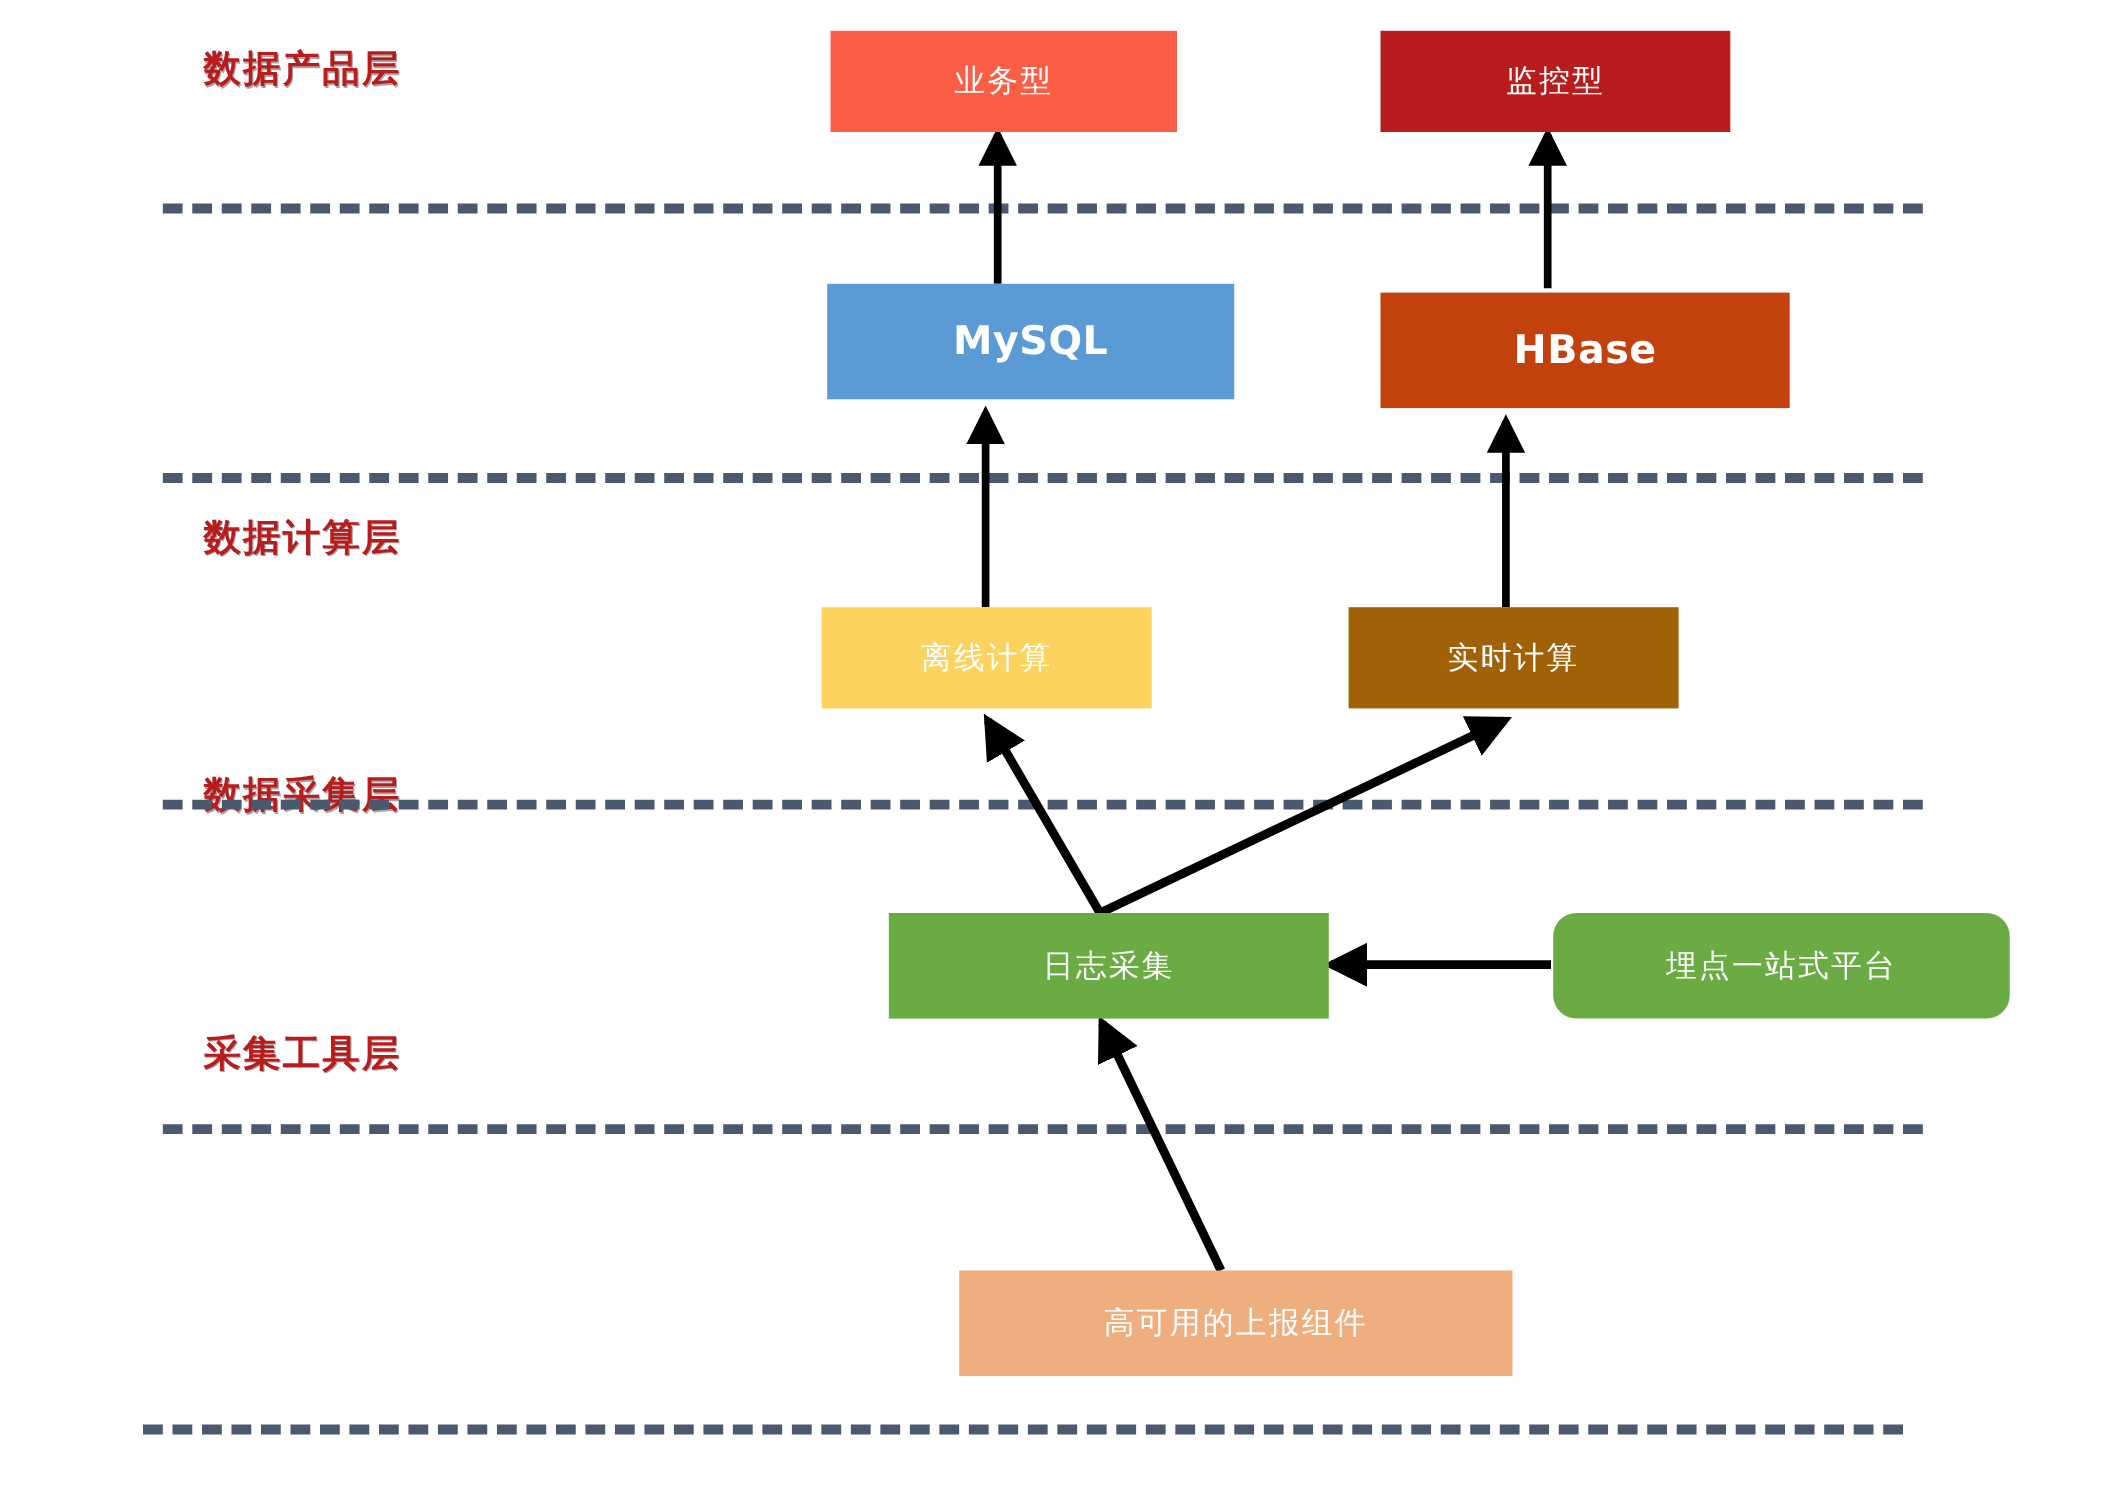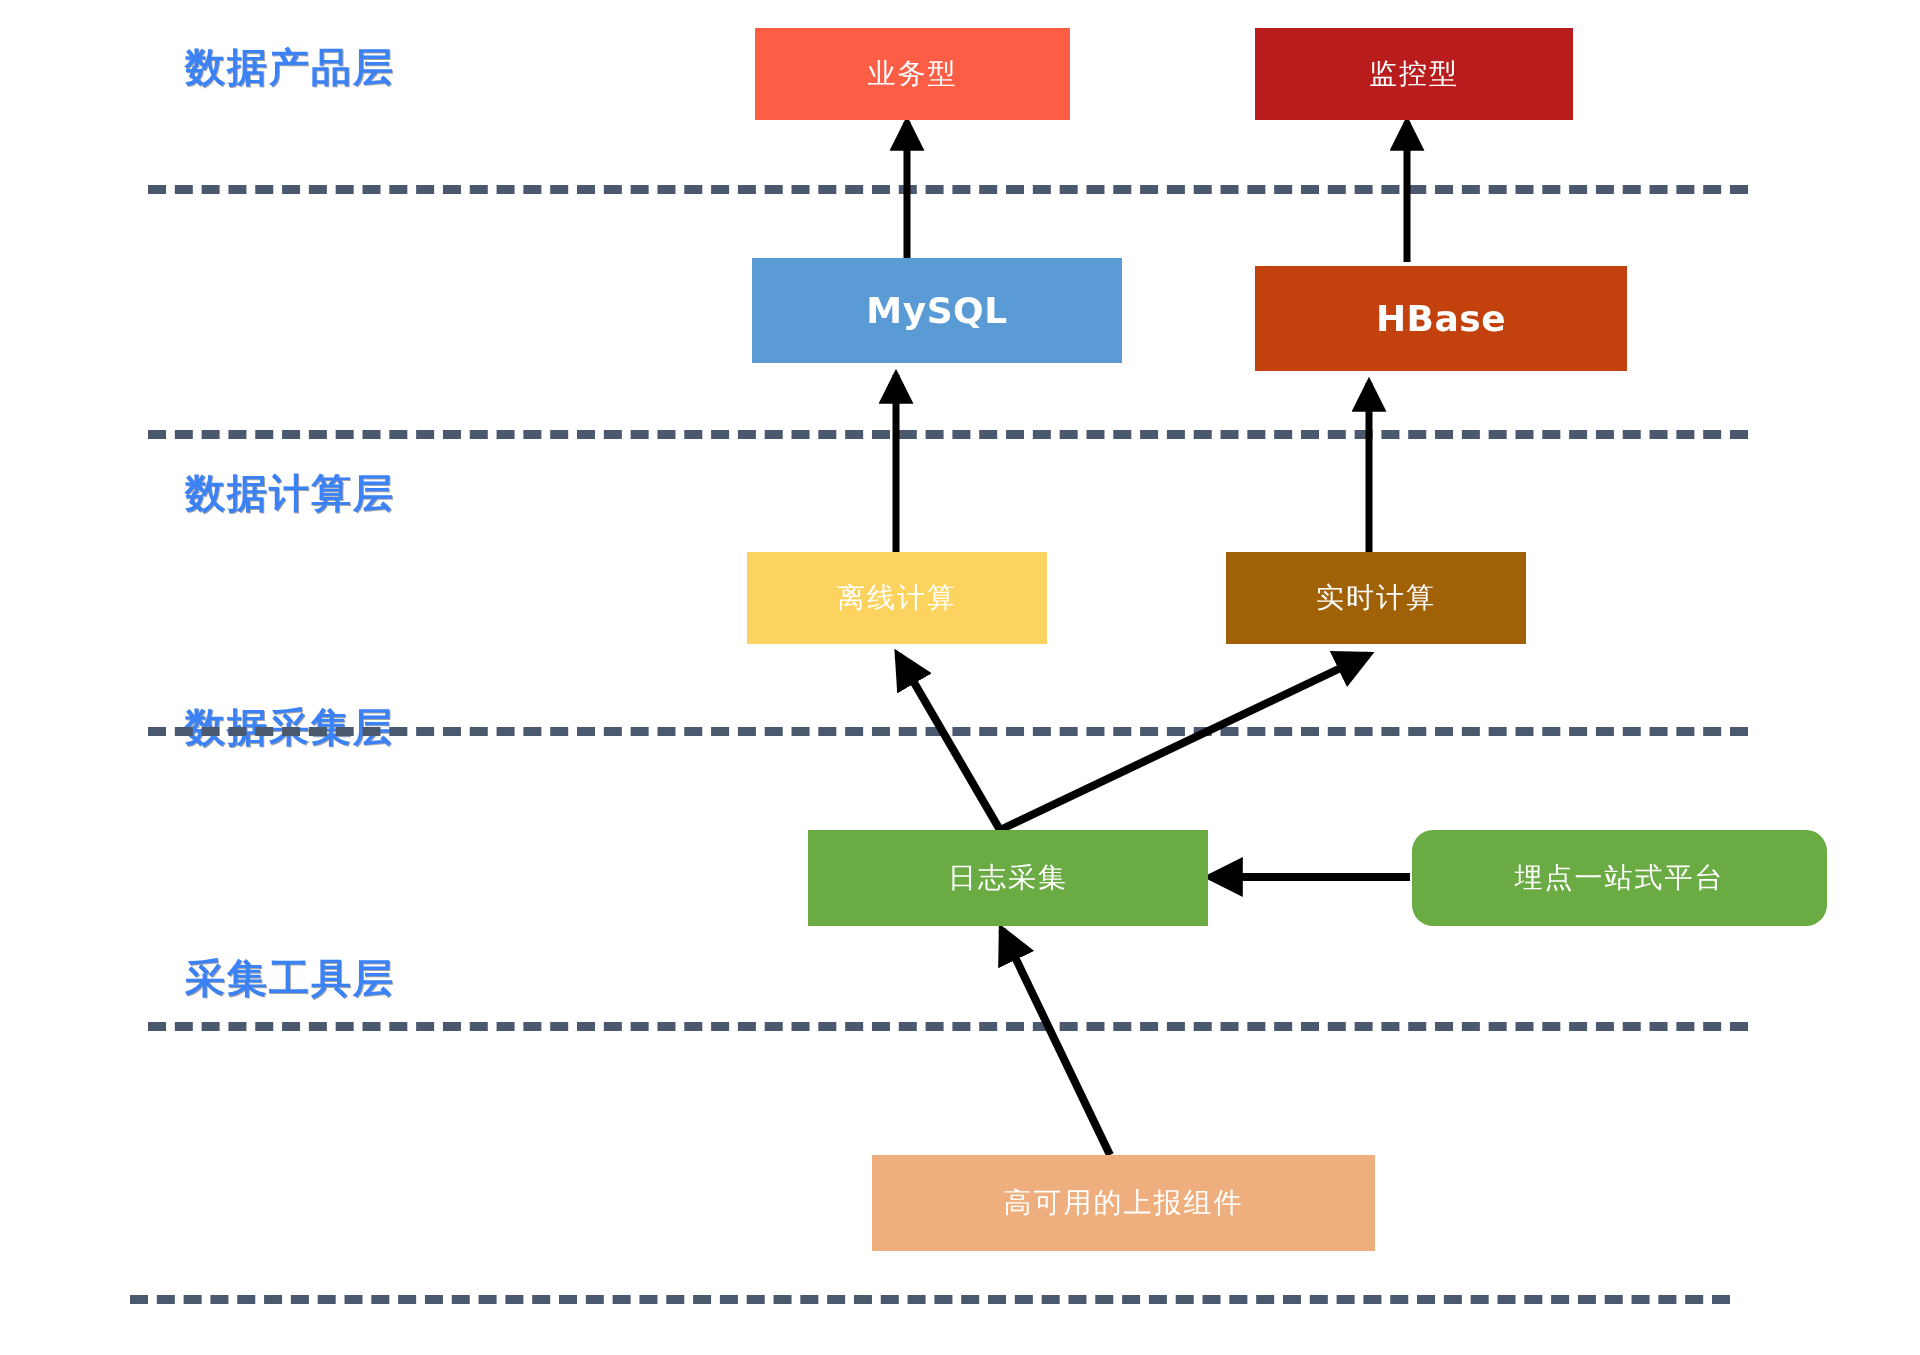--- a/index.html
+++ b/index.html
@@ -14,22 +14,22 @@
     background: #ffffff;
     overflow: hidden;
     font-family: "Liberation Sans", sans-serif;
   }
 
   
   .layer-label {
     position: absolute;
     font-family: "DejaVu Serif", "Liberation Serif", serif;
     font-weight: 700;
-    font-size: 40px;
-    color: #3b82f6;
+    font-size: 34px;
+    color: #b91c1c;
     letter-spacing: 2px;
     white-space: nowrap;
     text-shadow: 1px 1px 0 rgba(0,0,0,0.35);
   }
 
   
   .divider {
     position: absolute;
     height: 0;
     border-top: 9px dashed #4a596e;
@@ -70,21 +70,21 @@
   }
 </style>
 </head>
 <body>
 
 <div id="canvas">
 
   <div class="layer-label" style="left:185px; top:40px;">数据产品层</div>
   <div class="layer-label" style="left:185px; top:466px;">数据计算层</div>
   <div class="layer-label" style="left:185px; top:700px;">数据采集层</div>
-  <div class="layer-label" style="left:185px; top:935px;margin-top:16px;">采集工具层</div>
+  <div class="layer-label" style="left:185px; top:935px;">采集工具层</div>
 
   <div class="divider" style="left: 148px; top: 185px; width: 1600px; border-top-color: rgb(74, 89, 110);"></div>
   <div class="divider" style="left: 148px; top: 430px; width: 1600px; border-top-color: rgb(74, 89, 110);"></div>
   <div class="divider" style="left: 148px; top: 727px; width: 1600px; border-top-color: rgb(74, 89, 110);"></div>
   <div class="divider" style="left: 148px; top: 1022px; width: 1600px; border-top-color: rgb(74, 89, 110);"></div>
   <div class="divider" style="left: 130px; top: 1295px; width: 1600px; border-top-color: rgb(74, 89, 110);"></div>
 
   <svg id="arrows" viewBox="0 0 1920 1355" xmlns="http://www.w3.org/2000/svg">
     <defs>
       <marker id="ah" viewBox="0 0 10 10" refX="8.2" refY="5" markerWidth="5.0" markerHeight="5.0" orient="auto-start-reverse">

